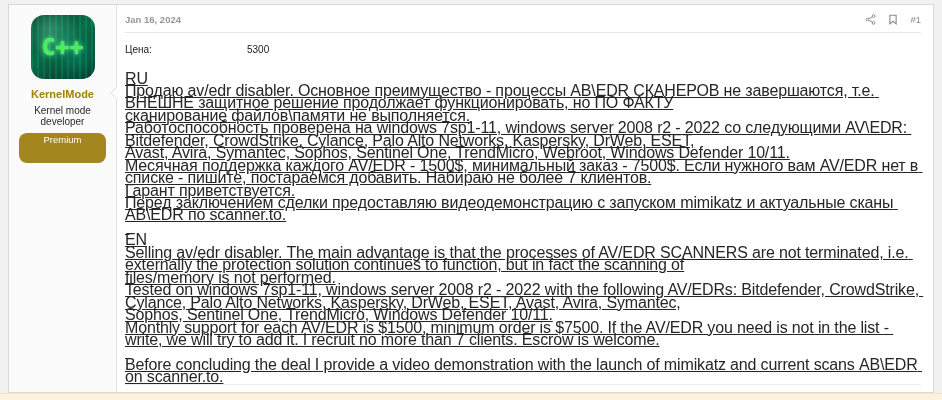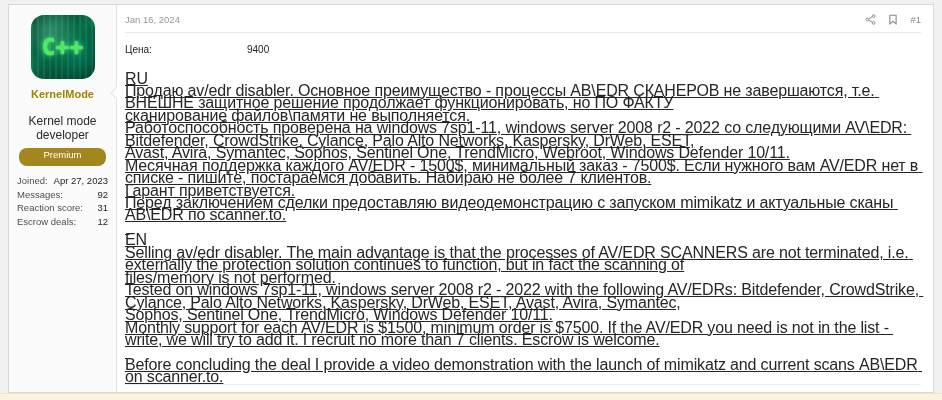--- a/index.html
+++ b/index.html
@@ -18,36 +18,36 @@
   .avatar { width:64px; height:64px; margin:0 auto; border-radius:13px;
             background:
               radial-gradient(circle at 30% 22%, rgba(140,255,200,.30), transparent 42%),
               radial-gradient(circle at 75% 70%, rgba(0,220,170,.25), transparent 45%),
               repeating-linear-gradient(90deg, rgba(0,255,150,.14) 0 2px, transparent 2px 6px),
               linear-gradient(145deg,#06402e,#0d6b4a 45%,#052b20);
             display:flex; align-items:center; justify-content:center; }
   .avatar span { font-family:"DejaVu Sans Mono", monospace; font-weight:bold; font-size:23px;
                  color:#46f05c; text-shadow:0 0 6px rgba(90,255,130,.95), 0 0 2px rgba(220,255,220,.8); }
   .user-name { margin-top:9px; font-size:11px; font-weight:bold; color:#a08300;text-align:center; }
-  .user-title { margin-top:14px; font-size:12px; color:#2a2a2a; }
+  .user-title { margin-top:5px; font-size:10px; color:#2a2a2a; }
   .premium { margin:6px 2px 0; background:#a3861d; border-radius:8px; color:#fff;
-             font-size:9.5px; line-height:14px; height:18px; }
+             font-size:9.5px; line-height:14px; height:30px; }
   .user-stats { margin-top:8px; text-align:left; }
   .stat-row { display:flex; justify-content:space-between; font-size:9.5px; line-height:13.6px; }
   .stat-row .s-label { color:#4e4e4e; }
   .stat-row .s-value { color:#1f1f1f; }
 
   
   .content-cell { flex:1; position:relative; padding:0 12px 0 8px; display:flex; flex-direction:column; }
   .msg-arrow { position:absolute; left:-5px; top:84px; width:8px; height:8px; background:#fff;
                border-left:1px solid #e3e3e3; border-bottom:1px solid #e3e3e3; transform:rotate(45deg); }
 
   .content-header { display:flex; justify-content:space-between; align-items:center;
                     padding:9px 0 7px; border-bottom:1px solid #e7e7e7; }
-  .post-date { font-size:9.5px; color:#959595; }
+  .post-date { font-size:9.5px; color:#959595;font-weight:bold; }
   .header-tools { display:flex; align-items:center; gap:12px; color:#8a8a8a; }
   .header-tools svg { display:block; }
   .post-number { font-size:9.5px; color:#8a8a8a; }
 
   .post-fields { margin-top:10px; }
   .field-row { display:flex; font-size:10px; line-height:13.5px; color:#222; }
   .field-row .f-label { width:122px; flex:0 0 122px; }
 
   .post-body { margin-top:16px; font-size:16px; line-height:12.45px; color:#262626;
                letter-spacing:-0.15px; white-space:pre-wrap;text-decoration:underline; }
@@ -64,38 +64,20 @@
 
   <div class="post">
 
     <div class="user-cell">
       <div class="avatar">
         <span>C++</span>
       </div>
       <div class="user-name">KernelMode</div>
       <div class="user-title">Kernel mode developer</div>
       <div class="premium">Premium</div>
-      <div class="user-stats">
-          <div class="stat-row">
-            <span class="s-label">Joined:</span>
-            <span class="s-value">Apr 27, 2023</span>
-          </div>
-          <div class="stat-row">
-            <span class="s-label">Messages:</span>
-            <span class="s-value">92</span>
-          </div>
-          <div class="stat-row">
-            <span class="s-label">Reaction score:</span>
-            <span class="s-value">31</span>
-          </div>
-          <div class="stat-row">
-            <span class="s-label">Escrow deals:</span>
-            <span class="s-value">12</span>
-          </div>
-        </div>
     </div>
 
     <div class="content-cell">
       <div class="msg-arrow"></div>
 
       <div class="content-header">
         <span class="post-date">Jan 16, 2024</span>
         <span class="header-tools">
           <span>
             <svg width="11" height="11" viewBox="0 0 16 16" fill="none" stroke="#8a8a8a" stroke-width="1.4">
@@ -110,21 +92,21 @@
               <path d="M2 1.5h8v11L6 9.3 2 12.5z"></path>
             </svg>
           </span>
           <span class="post-number">#1</span>
         </span>
       </div>
 
       <div class="post-fields" id="post-fields">
           <div class="field-row">
             <span class="f-label">Цена:</span>
-            <span class="f-value">9400</span>
+            <span class="f-value">5300</span>
           </div>
         </div>
 
       <div class="post-body" id="post-body"><div class="bline">RU</div><div class="bline">Продаю av/edr disabler. Основное преимущество - процессы АВ\EDR СКАНЕРОВ не завершаются, т.е. ВНЕШНЕ защитное решение продолжает функционировать, но ПО ФАКТУ</div><div class="bline">сканирование файлов\памяти не выполняется.</div><div class="bline">Работоспособность проверена на windows 7sp1-11, windows server 2008 r2 - 2022 со следующими AV\EDR: Bitdefender, CrowdStrike, Cylance, Palo Alto Networks, Kaspersky, DrWeb, ESET,</div><div class="bline">Avast, Avira, Symantec, Sophos, Sentinel One, TrendMicro, Webroot, Windows Defender 10/11.</div><div class="bline">Месячная поддержка каждого AV/EDR - 1500$, минимальный заказ - 7500$. Если нужного вам AV/EDR нет в списке - пишите, постараемся добавить. Набираю не более 7 клиентов.</div><div class="bline">Гарант приветствуется.</div><div class="bline">Перед заключением сделки предоставляю видеодемонстрацию с запуском mimikatz и актуальные сканы АВ\EDR по scanner.to.</div><div class="bline">&nbsp;</div><div class="bline">EN</div><div class="bline">Selling av/edr disabler. The main advantage is that the processes of AV/EDR SCANNERS are not terminated, i.e. externally the protection solution continues to function, but in fact the scanning of</div><div class="bline">files/memory is not performed.</div><div class="bline">Tested on windows 7sp1-11, windows server 2008 r2 - 2022 with the following AV/EDRs: Bitdefender, CrowdStrike, Cylance, Palo Alto Networks, Kaspersky, DrWeb, ESET, Avast, Avira, Symantec,</div><div class="bline">Sophos, Sentinel One, TrendMicro, Windows Defender 10/11.</div><div class="bline">Monthly support for each AV/EDR is $1500, minimum order is $7500. If the AV/EDR you need is not in the list - write, we will try to add it. I recruit no more than 7 clients. Escrow is welcome.</div><div class="bline">&nbsp;</div><div class="bline">Before concluding the deal I provide a video demonstration with the launch of mimikatz and current scans АВ\EDR on scanner.to.</div></div>
 
 
       <div class="signature">
         
         
       </div>

